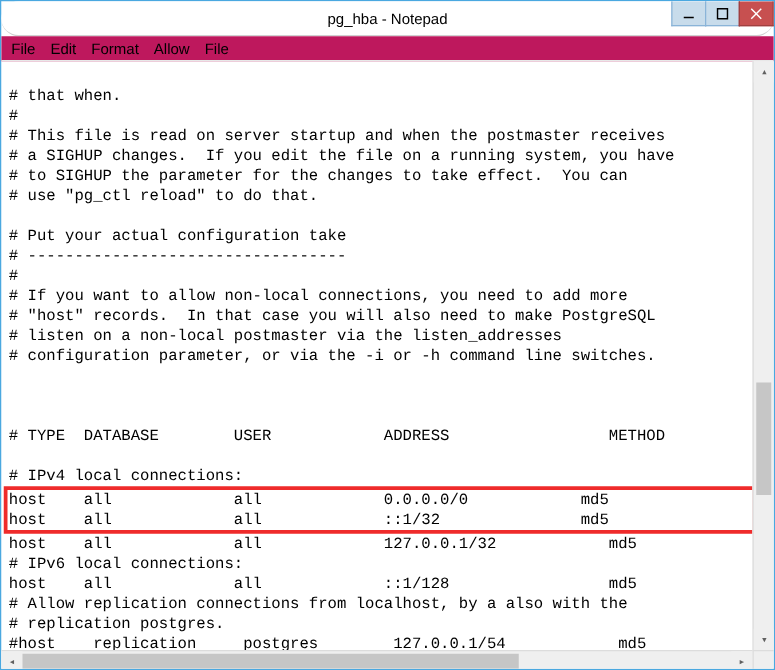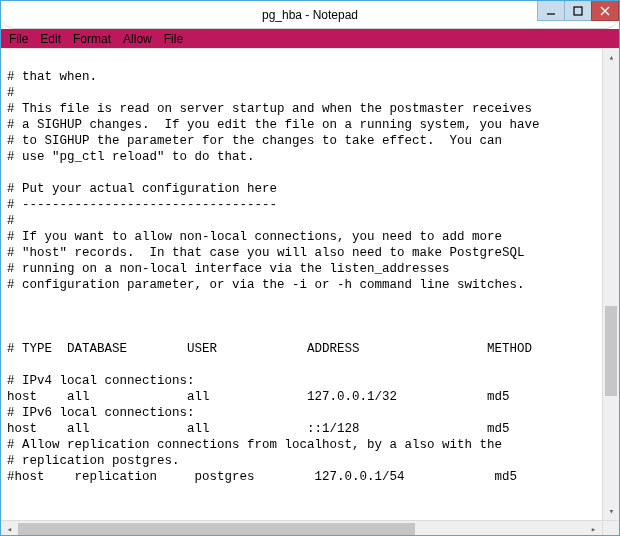--- a/index.html
+++ b/index.html
@@ -135,34 +135,35 @@
 
 <div class="editor-wrap">
   <div class="editor">
 <span># that when.</span>
 <span>#</span>
 <span># This file is read on server startup and when the postmaster receives</span>
 <span># a SIGHUP changes.  If you edit the file on a running system, you have</span>
 <span># to SIGHUP the parameter for the changes to take effect.  You can</span>
 <span># use "pg_ctl reload" to do that.</span>
 <span></span>
-<span># Put your actual configuration here</span>
+<span># Put your actual configuration take</span>
 <span># ----------------------------------</span>
 <span>#</span>
 <span># If you want to allow non-local connections, you need to add more</span>
 <span># "host" records.  In that case you will also need to make PostgreSQL</span>
-<span># running on a non-local interface via the listen_addresses</span>
+<span># listen on a non-local postmaster via the listen_addresses</span>
 <span># configuration parameter, or via the -i or -h command line switches.</span>
 <span></span>
 <span></span>
 <span></span>
 <span># TYPE  DATABASE        USER            ADDRESS                 METHOD</span>
 <span></span>
 <span># IPv4 local connections:</span>
-<span>host    all             all             127.0.0.1/32            md5</span>
+<span class="hl"><span>host    all             all             0.0.0.0/0            md5</span>
+<span>host    all             all             ::1/32               md5</span></span><span>host    all             all             127.0.0.1/32            md5</span>
 <span># IPv6 local connections:</span>
 <span>host    all             all             ::1/128                 md5</span>
 <span># Allow replication connections from localhost, by a also with the</span>
 <span># replication postgres.</span>
 <span>#host    replication     postgres        127.0.0.1/54            md5</span>
 
 </div>
 
   <div class="scroll-v">
     <div class="sb-btn">▴</div>

